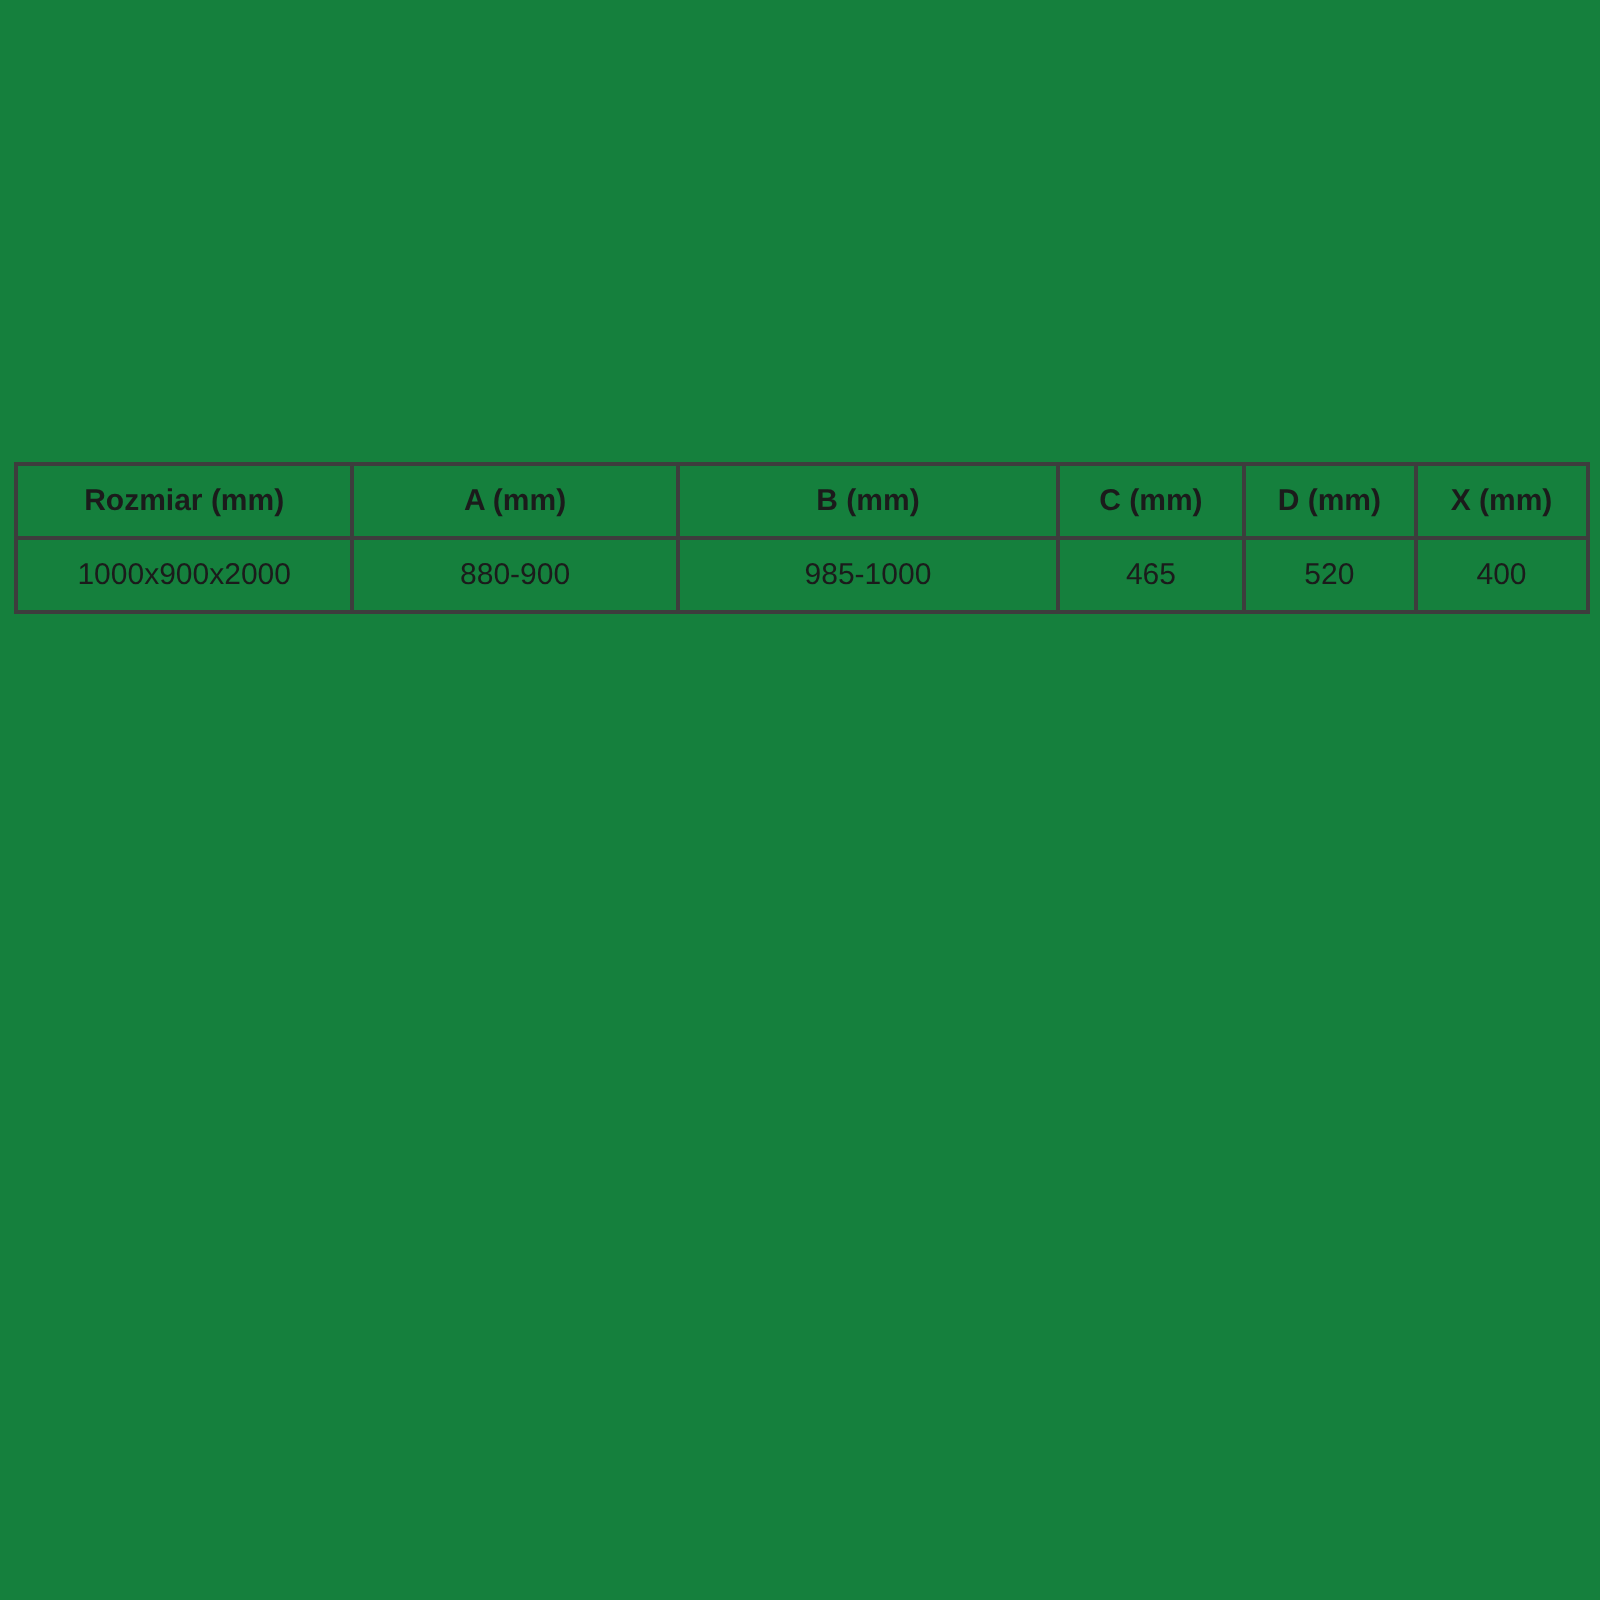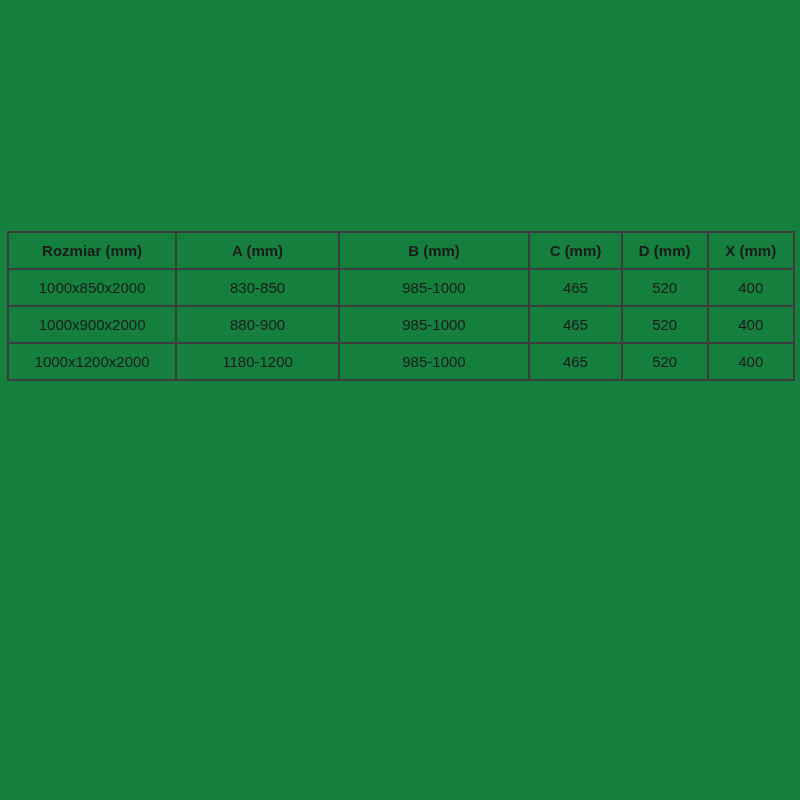--- a/index.html
+++ b/index.html
@@ -69,38 +69,22 @@
             <th>Rozmiar (mm)</th>
             <th>A (mm)</th>
             <th>B (mm)</th>
             <th>C (mm)</th>
             <th>D (mm)</th>
             <th>X (mm)</th>
           </tr>
       </thead>
       <tbody>
           <tr>
-            <td>1000x850x2000</td>
-            <td>830-850</td>
-            <td>985-1000</td>
-            <td>465</td>
-            <td>520</td>
-            <td>400</td>
-          </tr>
-          <tr>
             <td>1000x900x2000</td>
             <td>880-900</td>
-            <td>985-1000</td>
-            <td>465</td>
-            <td>520</td>
-            <td>400</td>
-          </tr>
-          <tr>
-            <td>1000x1200x2000</td>
-            <td>1180-1200</td>
             <td>985-1000</td>
             <td>465</td>
             <td>520</td>
             <td>400</td>
           </tr>
         </tbody>
     </table>
   </div>
 </div>
 

